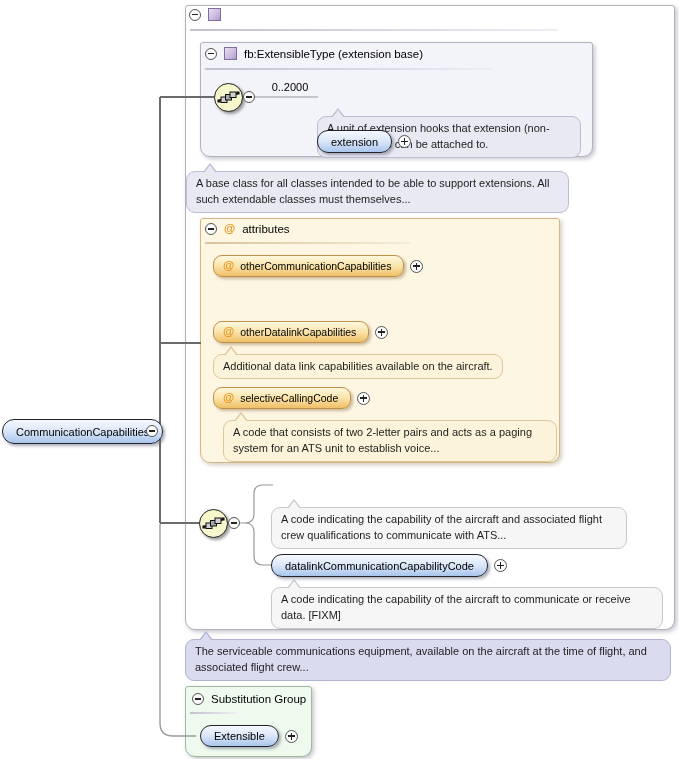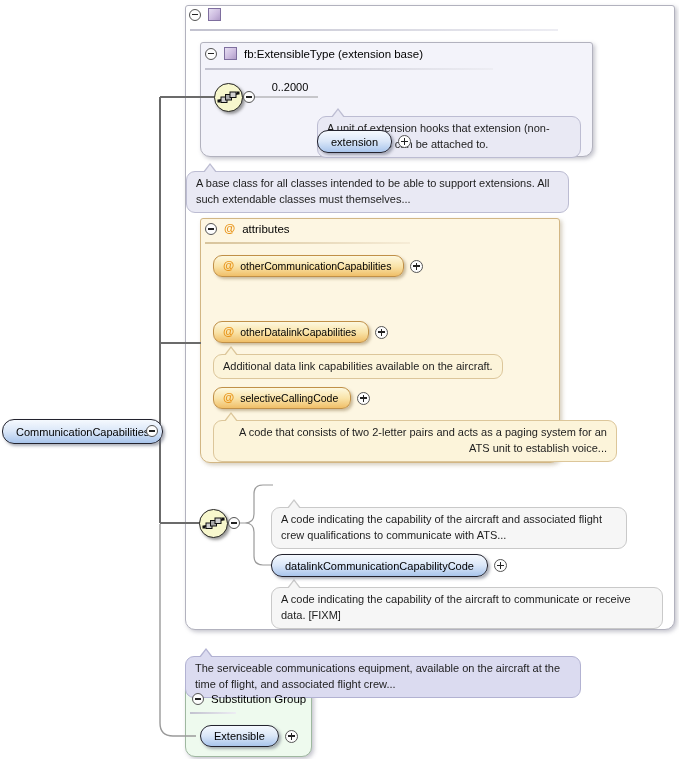--- a/index.html
+++ b/index.html
@@ -132,21 +132,21 @@
   </div>
   <div class="callout c-cream" style="left:213px;top:354px;width:290px;--px:10px;">Additional data link capabilities available on the aircraft.</div>
 
   <div class="pill-row" style="left:213px;top:387px;">
     <div class="attr-pill">
       <span class="at-icon">@</span>
       <span>selectiveCallingCode</span>
     </div>
     <span class="toggle plus lg"></span>
   </div>
-  <div class="callout c-cream" style="left:213px;top:420px;width:404px;text-align:right;--px:10px;">A code that consists of two 2-letter pairs and acts as a paging system for an ATS unit to establish voice...</div>
+  <div class="callout c-cream" style="left:223px;top:420px;width:334px;--px:10px;">A code that consists of two 2-letter pairs and acts as a paging system for an ATS unit to establish voice...</div>
 
   <div class="pill-row" style="left:2px;top:419px;">
     <div class="pill root">
       <span>CommunicationCapabilities</span>
     </div>
   </div>
   <span class="toggle abs" style="left:146px;top:425px;"></span>
 
   <div class="seq-circle" style="left:199px;top:509px;">
     <svg width="23" height="23" viewBox="0 0 23 23">
@@ -163,21 +163,21 @@
   <div class="callout c-gray" style="left:271px;top:507px;width:356px;--px:15px;">A code indicating the capability of the aircraft and associated flight crew qualifications to communicate with ATS...</div>
 
   <div class="pill-row" style="left:271px;top:554px;">
     <div class="pill">
       <span>datalinkCommunicationCapabilityCode</span>
     </div>
     <span class="toggle plus lg"></span>
   </div>
   <div class="callout c-gray" style="left:271px;top:587px;width:392px;--px:15px;">A code indicating the capability of the aircraft to communicate or receive data. [FIXM]</div>
 
-  <div class="callout c-root" style="left:185px;top:656px;width:396px;--px:13px;">The serviceable communications equipment, available on the aircraft at the time of flight, and associated flight crew...</div>
+  <div class="callout c-root" style="left:185px;top:639px;width:486px;--px:13px;">The serviceable communications equipment, available on the aircraft at the time of flight, and associated flight crew...</div>
 
   <div class="title-row" style="left:192px;top:693px;">
     <span class="toggle"></span>
     <span>Substitution Group</span>
   </div>
   <div class="sep" style="left:190px;top:712px;width:46px;"></div>
   <div class="pill-row" style="left:200px;top:725px;">
     <div class="pill" style="height:22px;">
       <span>Extensible</span>
     </div>

